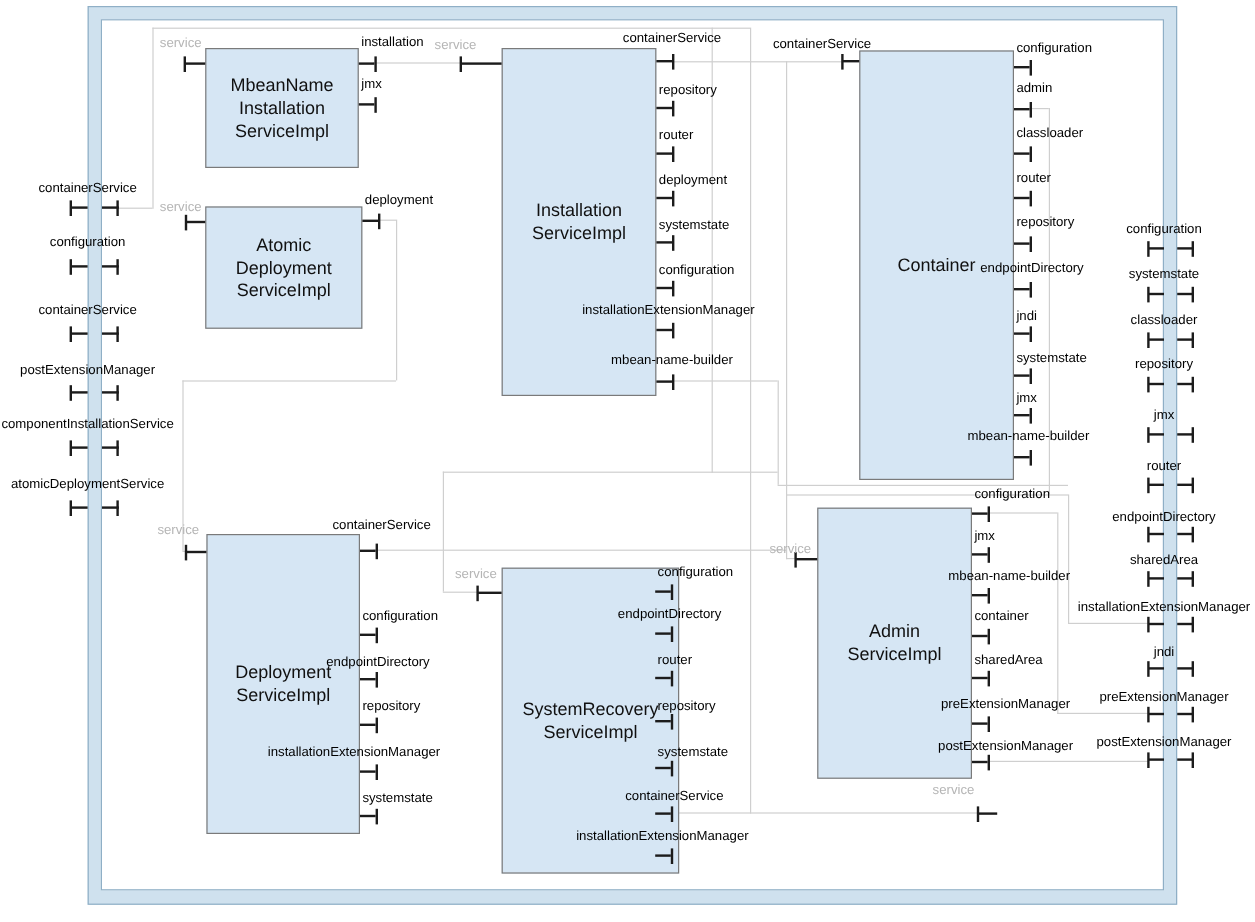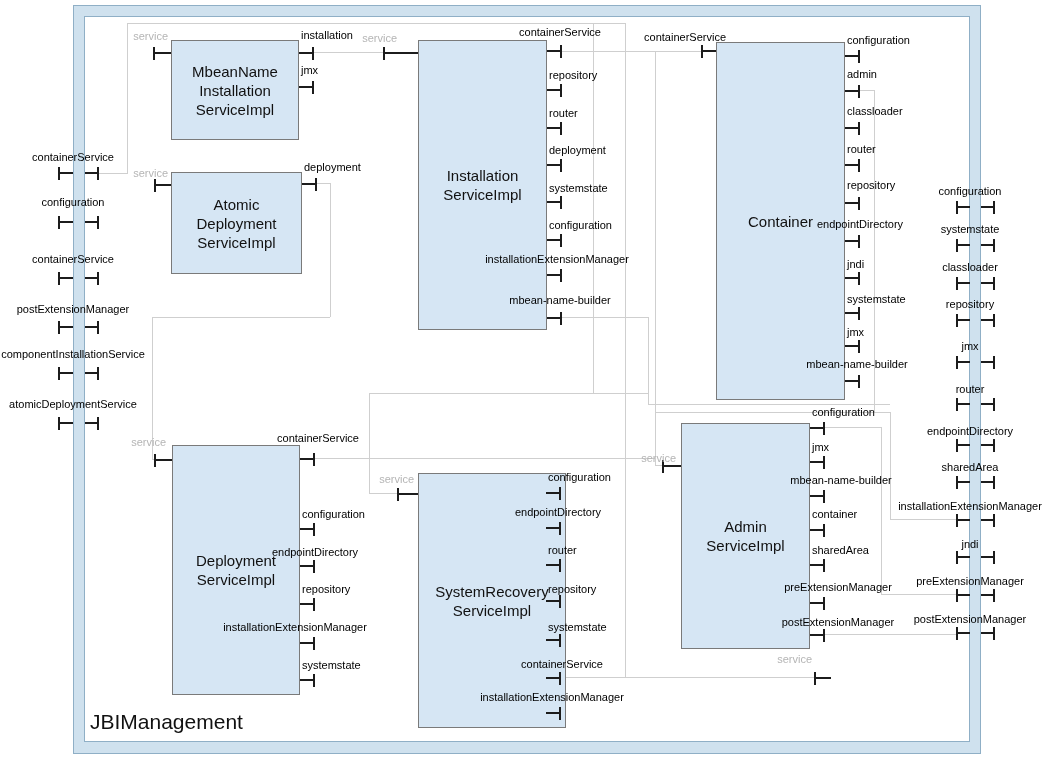--- a/index.html
+++ b/index.html
@@ -17,21 +17,20 @@
   .plabel{position:absolute;font-size:11px;line-height:13px;color:#000;white-space:nowrap;z-index:4;}
   .plabel.gray{color:#b5b5b5;}
   #diagram-title{position:absolute;left:90px;top:710px;font-size:21px;color:#111;z-index:4;}
 </style>
 </head>
 <body>
 
 <div id="canvas">
   <div id="frame-outer" class="frame-outer" style="left: 73px; top: 5px; width: 908px; height: 749px; background: rgb(207, 225, 238); border-color: rgb(143, 175, 198);"></div>
   <div id="frame-inner" class="frame-inner" style="left: 84px; top: 16px; width: 886px; height: 726px; border-color: rgb(143, 175, 198);"></div>
-  <span id="diagram-title">JBIManagement</span>
 <div class="wire" style="left: 127px; top: 23px; width: 498px; height: 1px; background: rgb(207, 207, 207);"></div>
     <div class="wire" style="left: 127px; top: 23px; width: 1px; height: 151px; background: rgb(207, 207, 207);"></div>
     <div class="wire" style="left: 99px; top: 173px; width: 28px; height: 1px; background: rgb(207, 207, 207);"></div>
     <div class="wire" style="left: 311px; top: 52px; width: 73px; height: 1px; background: rgb(207, 207, 207);"></div>
     <div class="wire" style="left: 561px; top: 51px; width: 141px; height: 1px; background: rgb(207, 207, 207);"></div>
     <div class="wire" style="left: 593px; top: 23px; width: 1px; height: 371px; background: rgb(207, 207, 207);"></div>
     <div class="wire" style="left: 625px; top: 23px; width: 1px; height: 655px; background: rgb(207, 207, 207);"></div>
     <div class="wire" style="left: 561px; top: 677px; width: 254px; height: 1px; background: rgb(207, 207, 207);"></div>
     <div class="wire" style="left: 561px; top: 317px; width: 87px; height: 1px; background: rgb(207, 207, 207);"></div>
     <div class="wire" style="left: 648px; top: 317px; width: 1px; height: 87px; background: rgb(207, 207, 207);"></div>

